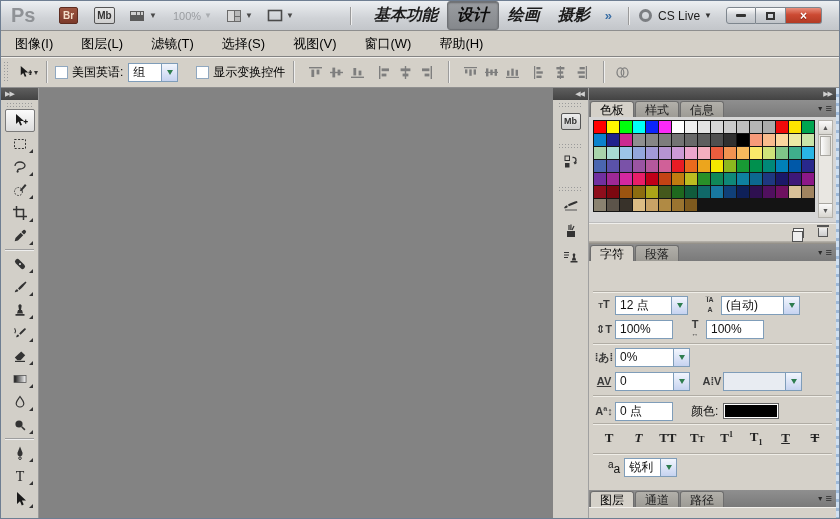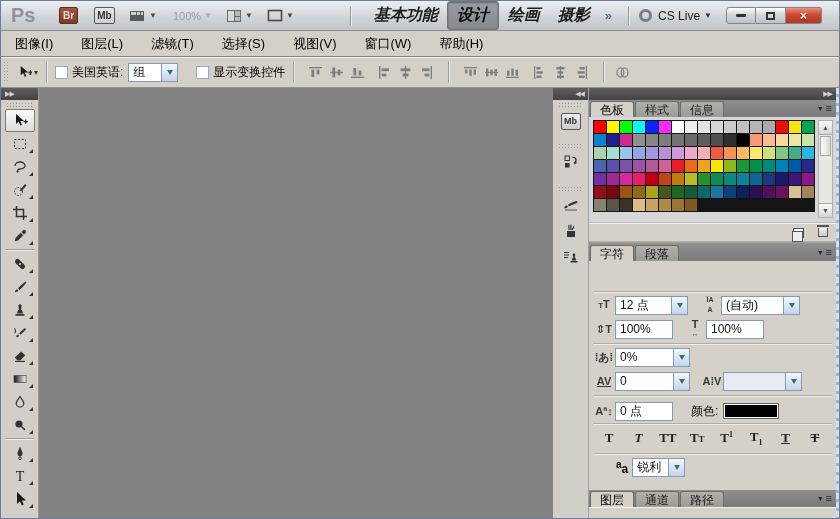--- a/index.html
+++ b/index.html
@@ -701,21 +701,21 @@
         <span class="stybtn">TT</span>
         <span class="stybtn">T<span style="font-size:9px;">T</span></span>
         <span class="stybtn">T<span style="font-size:8px;vertical-align:super;">1</span></span>
         <span class="stybtn">T<span style="font-size:8px;vertical-align:sub;">1</span></span>
         <span class="stybtn" style="text-decoration:underline;">T</span>
         <span class="stybtn" style="text-decoration:line-through;">T</span>
       </div>
       <div class="chsep" style="top:192px;"></div>
 
       <div class="chrow" style="left:5px;top:196px;">
-        <span style="margin-left:22px;font-size:12px;font-weight:bold;"><span style="font-size:10px;vertical-align:super;">a</span>a</span>
+        <span style="margin-left:14px;font-size:12px;font-weight:normal;"><span style="font-size:10px;vertical-align:super;">a</span>a</span>
         <div class="xp-combo" style="margin-left:4px;">
           <div class="fld" style="width:36px;">锐利</div>
           <div class="xp-dd">
               <span class="chev"></span>
             </div>
         </div>
       </div>
     </div>
 
     <div class="tabs">

